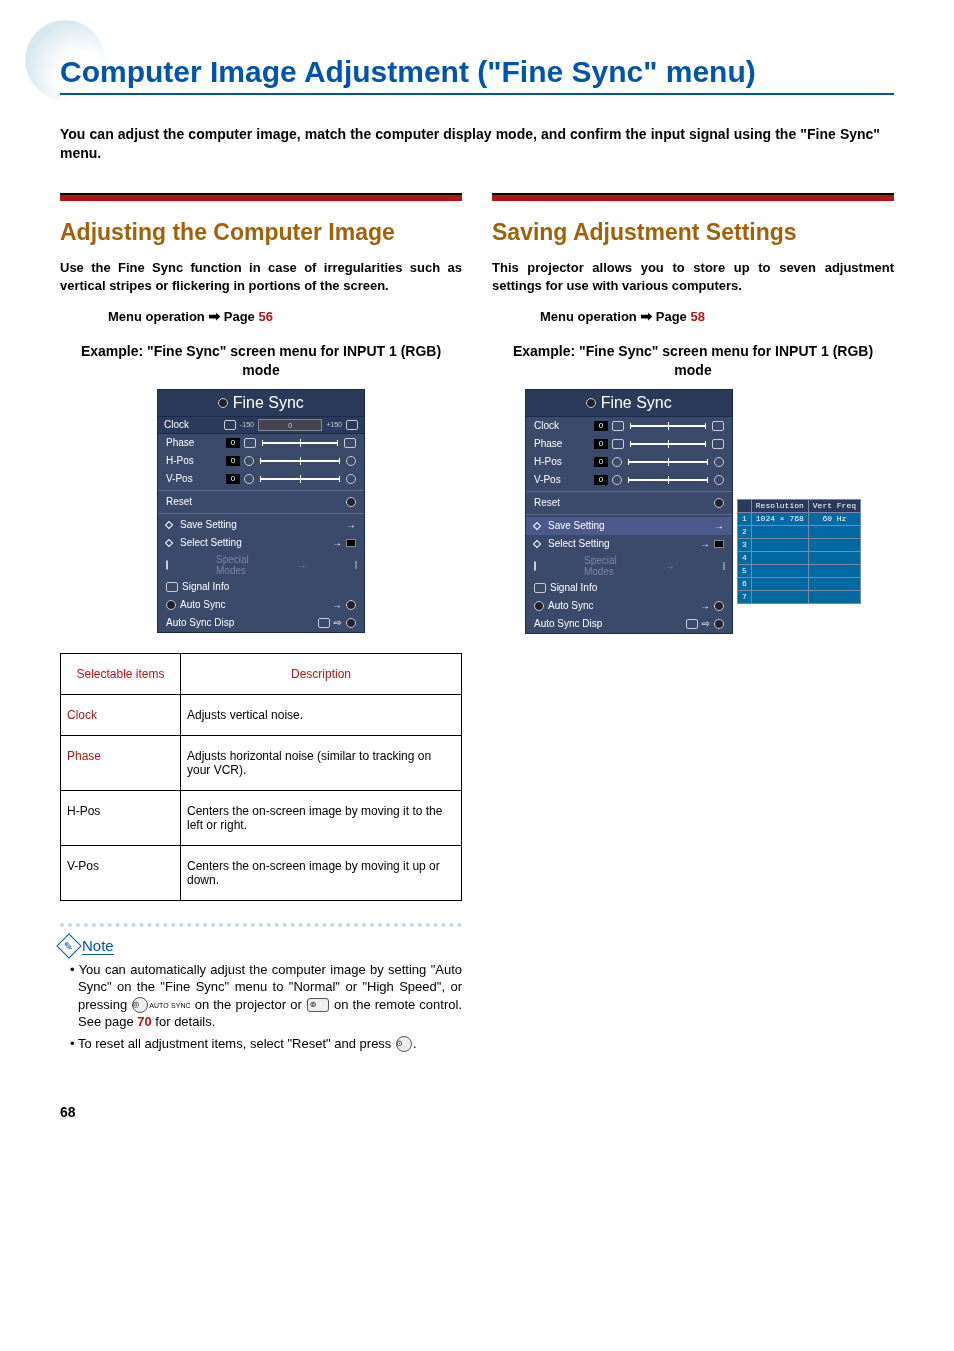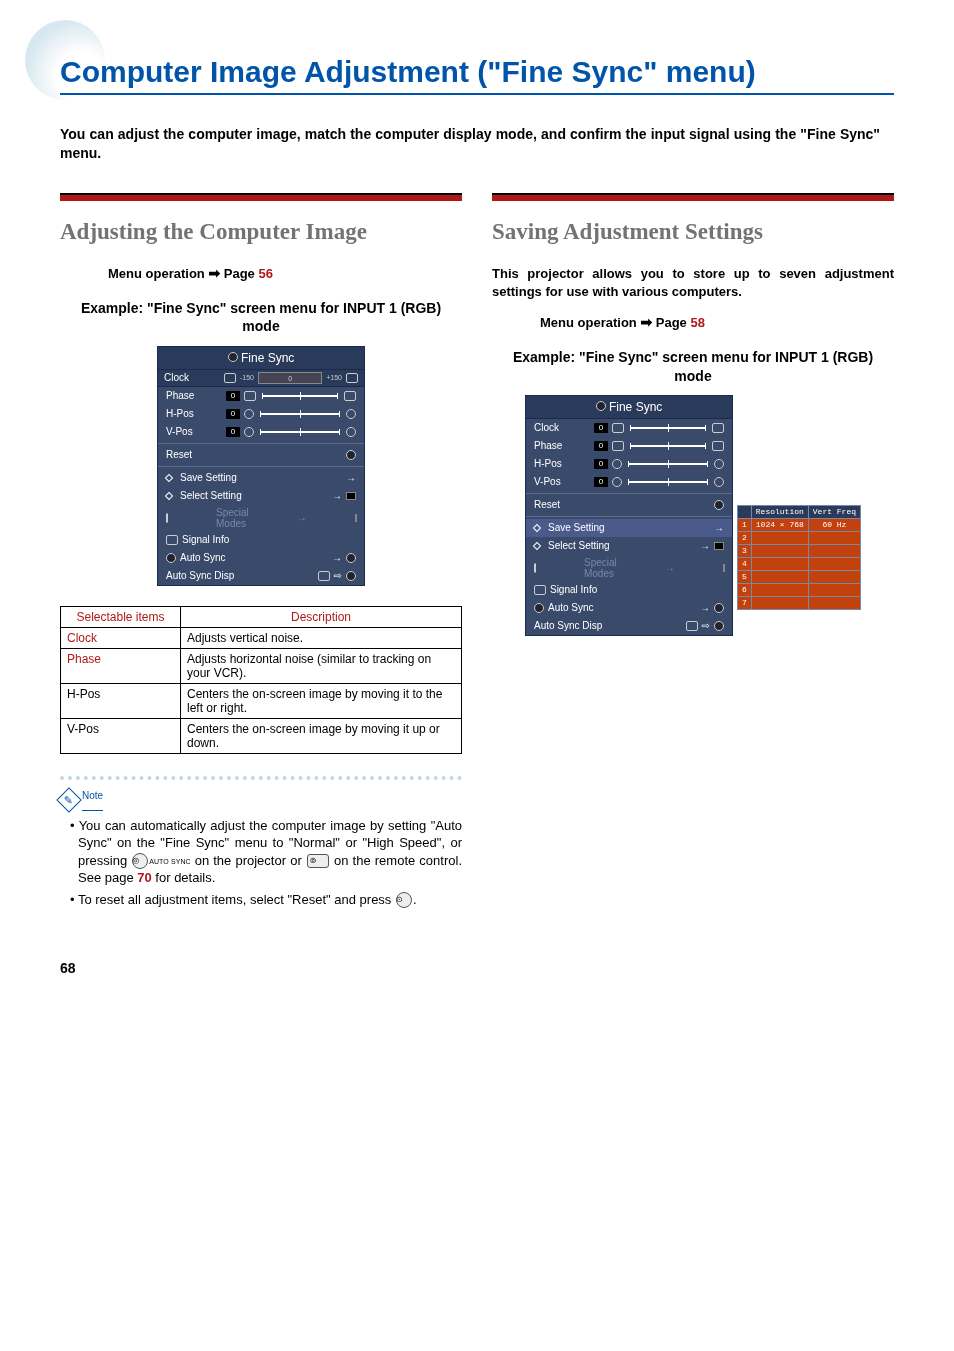--- a/index.html
+++ b/index.html
@@ -43,26 +43,26 @@
     gap: 30px;
   }
   .col { flex: 1; min-width: 0; }
   .red-bar {
     height: 8px;
     background: #b01818;
     border-top: 2px solid #000;
     margin-bottom: 18px;
   }
   .section-title {
-    color: #737373;
+    color: #a16207;
     font-size: 23px;
     font-weight: 900;
     line-height: 1.15;
-    margin-bottom: 20px;
-    font-family: Liberation Serif, serif;
+    margin-bottom: 14px;
+    font-family: Liberation Sans, sans-serif;
   }
   .body-text {
     font-weight: bold;
     font-size: 13px;
     text-align: justify;
     line-height: 1.35;
     margin-bottom: 14px;
   }
   .menu-op {
     font-weight: bold;
@@ -87,21 +87,21 @@
     color: #fff;
     font-size: 10px;
     font-family: Arial, sans-serif;
     border: 1px solid #1a2a4a;
   }
   .osd-header {
     background: #2a3a5a;
     text-align: center;
     padding: 4px 16px;
     border-bottom: 1px solid #1a2a4a;
-    font-size: 12px;
+    font-size: 16px;
   }
   .osd-row {
     display: flex;
     align-items: center;
     padding: 2px 8px;
     gap: 4px;
     min-height: 18px;
   }
   .osd-row.hl { background: #4a5a8a; }
   .osd-sep { border-top: 1px solid #5a6a8a; margin: 2px 0; }
@@ -152,21 +152,21 @@
     font-size: 14px;
     margin: 20px 0 8px 0;
   }
   table.desc {
     width: 100%;
     border-collapse: collapse;
     font-size: 12px;
   }
   table.desc th, table.desc td {
     border: 1px solid #000;
-    padding: 3px 6px;
+    padding: 13px 6px;
     text-align: left;
     vertical-align: top;
   }
   table.desc th {
     font-weight: normal;
     color: #b01818;
     text-align: center;
     background: #fff;
   }
   table.desc td.item { color: #b01818; width: 120px; }
@@ -188,23 +188,23 @@
     display: inline-flex;
     align-items: center; justify-content: center;
   }
   .note-label .note-icon span {
     transform: rotate(-45deg);
     font-size: 11px;
     color: #0055aa;
   }
   .note-label .note-text {
     color: #0055aa;
-    font-size: 10px;
+    font-size: 15px;
     border-bottom: 1px solid #0055aa;
-    padding-bottom: 9px;
+    padding-bottom: 0;
   }
   ul.notes {
     list-style: none;
     padding-left: 10px;
     font-size: 13px;
     text-align: justify;
     line-height: 1.35;
   }
   ul.notes li {
     text-indent: -8px;
@@ -232,21 +232,21 @@
   .right-osd-wrap {
     display: flex;
     align-items: flex-start;
     gap: 4px;
     justify-content: center;
   }
   .settings-table {
     border-collapse: collapse;
     font-size: 8px;
     font-family: "Courier New", monospace;
-    background: #c2410c;
+    background: #0369a1;
     color: #fff;
   }
   .settings-table th, .settings-table td {
     border: 1px solid #7a88a8;
     padding: 1px 4px;
     text-align: center;
     height: 13px;
     min-width: 12px;
   }
   .settings-table th { background: #2a3a5a; font-weight: normal; }
@@ -265,20 +265,21 @@
   <h1 class="page-title">Computer Image Adjustment ("Fine Sync" menu)</h1>
 </div>
 
 <p class="intro">You can adjust the computer image, match the computer display mode, and confirm the input signal using the "Fine Sync" menu.</p>
 
 <div class="columns">
 
   <div class="col">
     <div class="red-bar"></div>
     <h2 class="section-title">Adjusting the Computer Image</h2>
+    <p class="body-text">Use the Fine Sync function in case of irregularities such as vertical stripes or flickering in portions of the screen.</p>
     <p class="menu-op">
       <span>Menu operation</span>
       <span class="arrow">➡</span>
       <span>Page</span>
       <span class="page-link">56</span>
     </p>
     <p class="example-label">Example: "Fine Sync" screen menu for INPUT 1 (RGB) mode</p>
 
     <div class="osd">
       <div class="osd-header">

